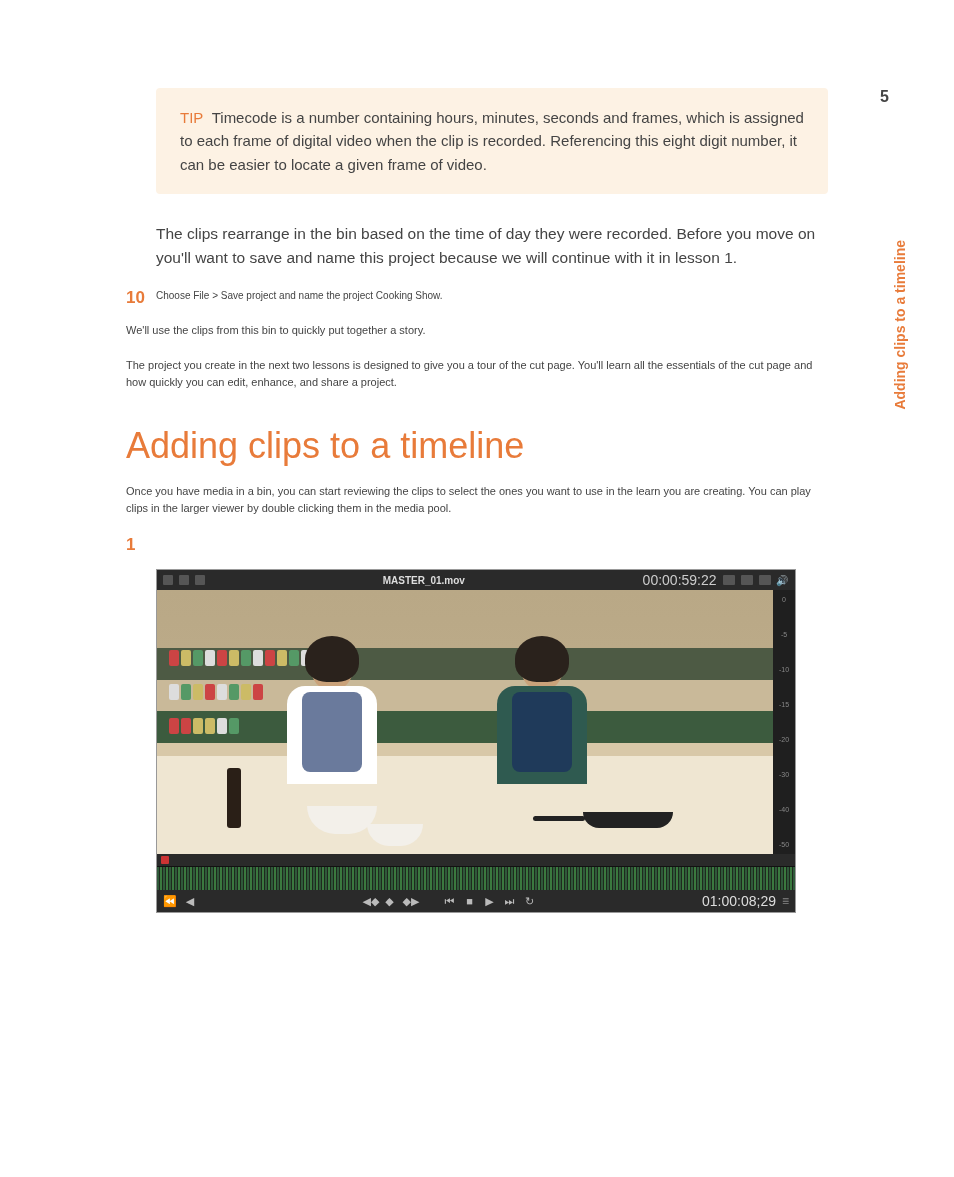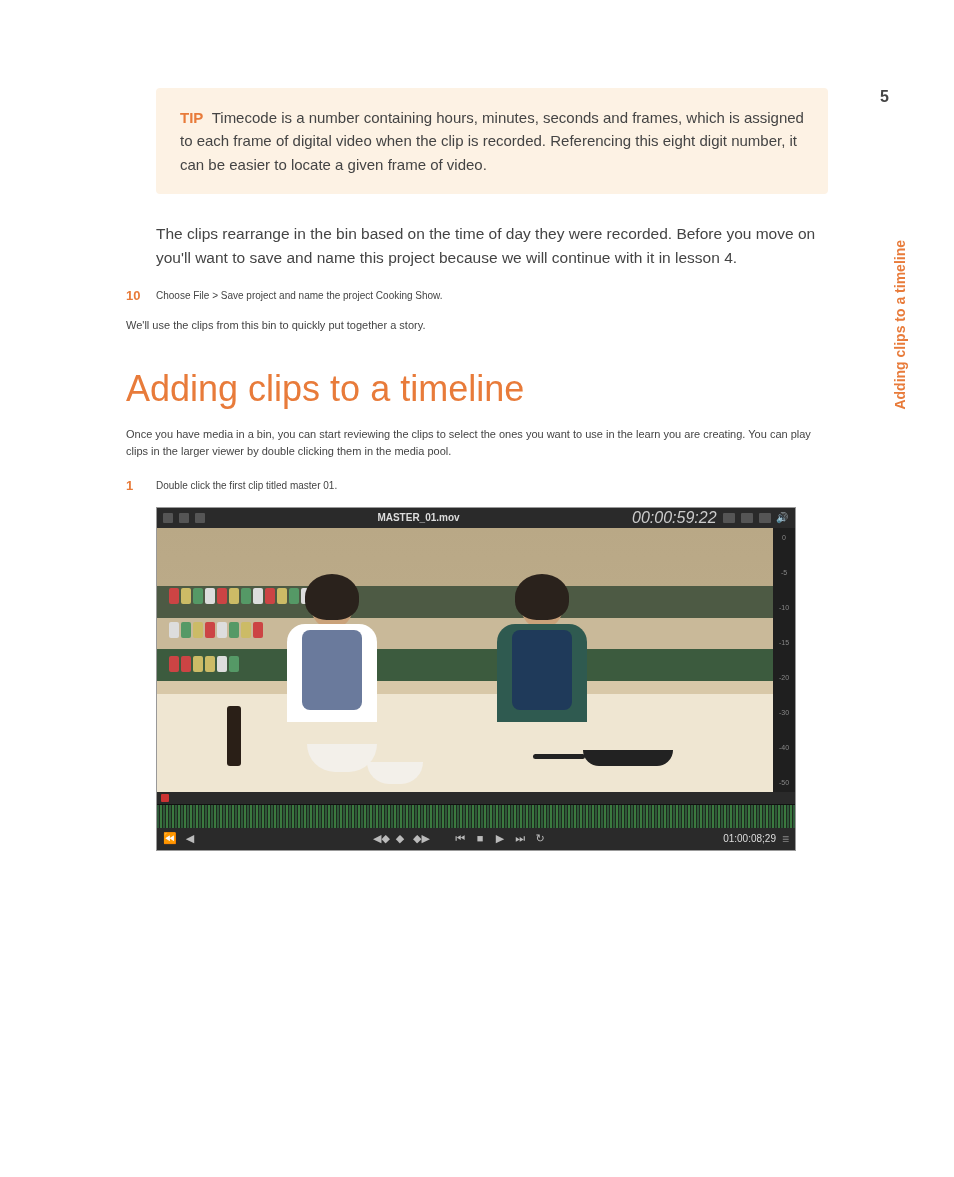--- a/index.html
+++ b/index.html
@@ -39,21 +39,21 @@
     border-radius: 4px;
     padding: 18px 24px 18px 24px;
     margin-left: 30px;
     margin-bottom: 28px;
     font-size: 15px;
     line-height: 1.55;
     color: #444;
   }
   .tip-box .tip-label {
     color: #e87b3a;
-    font-weight: 700;
+    font-weight: 400;
   }
   p.body {
     font-size: 15.5px;
     line-height: 1.55;
     color: #444;
     margin-bottom: 18px;
     margin-left: 30px;
   }
   p.body-flush {
     font-size: 11px;
@@ -63,21 +63,21 @@
   }
   .step {
     display: flex;
     margin-bottom: 14px;
   }
   .step .num {
     color: #e87b3a;
     font-weight: 700;
     width: 30px;
     flex-shrink: 0;
-    font-size: 13px;
+    font-size: 17px;
     text-align: left;
   }
   .step .txt {
     font-size: 10px;
     line-height: 1.5;
     color: #444;
   }
   h1.section {
     color: #e87b3a;
     font-weight: 400;
@@ -100,21 +100,21 @@
   .ed-top {
     display: flex;
     align-items: center;
     height: 20px;
     background: #2a2a2a;
     padding: 0 6px;
     gap: 6px;
   }
   .ed-top .spacer { flex: 1; }
   .ed-top .title { font-size: 10px; color: #ddd; font-weight:600;}
-  .ed-top .tc { font-size: 16px; color: #ccc; font-style: italic; }
+  .ed-top .tc { font-size: 14px; color: #ccc; }
   .ed-top .ico { width:12px; height:10px; background:#555; border-radius:1px; display:inline-block;}
   .ed-top .ico.sm { width:10px;}
   .ed-body { display:flex; }
   .ed-video {
     flex: 1;
     height: 264px;
     position: relative;
     overflow: hidden;
     background: linear-gradient(180deg,#b9a886 0%, #bbaa88 22%, #4d5a44 22%, #4d5a44 34%, #c9b999 34%, #c9b999 46%, #3c5b3e 46%, #3c5b3e 58%, #d8c8a8 58%, #d8c8a8 63%, #efe6d2 63%, #efe6d2 100%);
   }
@@ -152,50 +152,50 @@
     height:24px;
     background: repeating-linear-gradient(90deg,#2f5a3a 0 2px,#1e2a1e 2px 3px,#3a7a3f 3px 5px,#1e2a1e 5px 6px);
     border-top:1px solid #111;
   }
   .ed-transport {
     display:flex; align-items:center; height:22px; background:#2a2a2a;
     padding:0 6px; gap:6px;
   }
   .ed-transport .spacer{flex:1;}
   .ed-transport .btn { color:#bbb; font-size:11px; width:14px; text-align:center; line-height:1;}
-  .ed-transport .tc { font-size:10px; color:#ddd;}
+  .ed-transport .tc { font-size:14px; color:#ddd;}
   .ed-transport .menu { color:#888; font-size:12px;}
 </style>
 </head>
 <body>
 
 <div class="page">
   <div class="page-number">5</div>
   <div class="side-label">Adding clips to a timeline</div>
 
   <div class="tip-box">
     <span class="tip-label">TIP</span>&nbsp;&nbsp;<span>Timecode is a number containing hours, minutes, seconds and frames, which is assigned to each frame of digital video when the clip is recorded. Referencing this eight digit number, it can be easier to locate a given frame of video.</span>
   </div>
 
-  <p class="body">The clips rearrange in the bin based on the time of day they were recorded. Before you move on you'll want to save and name this project because we will continue with it in lesson 4.</p>
+  <p class="body">The clips rearrange in the bin based on the time of day they were recorded. Before you move on you'll want to save and name this project because we will continue with it in lesson 1.</p>
 
   <div class="step">
     <div class="num">10</div>
     <div class="txt">Choose File &gt; Save project and name the project Cooking Show.</div>
   </div>
 
   <p class="body-flush">We'll use the clips from this bin to quickly put together a story.</p>
+  <p class="body-flush">The project you create in the next two lessons is designed to give you a tour of the cut page. You'll learn all the essentials of the cut page and how quickly you can edit, enhance, and share a project.</p>
 
   <h1 class="section">Adding clips to a timeline</h1>
 
   <p class="body-flush">Once you have media in a bin, you can start reviewing the clips to select the ones you want to use in the learn you are creating. You can play clips in the larger viewer by double clicking them in the media pool.</p>
 
   <div class="step">
     <div class="num">1</div>
-    <div class="txt">Double click the first clip titled master 01.</div>
   </div>
 
   <div class="editor-figure">
     <div class="ed-top">
       <span class="ico sm"></span>
       <span class="ico sm"></span>
       <span class="ico sm"></span>
       <span class="spacer"></span>
       <span class="title">MASTER_01.mov</span>
       <span class="spacer"></span>

